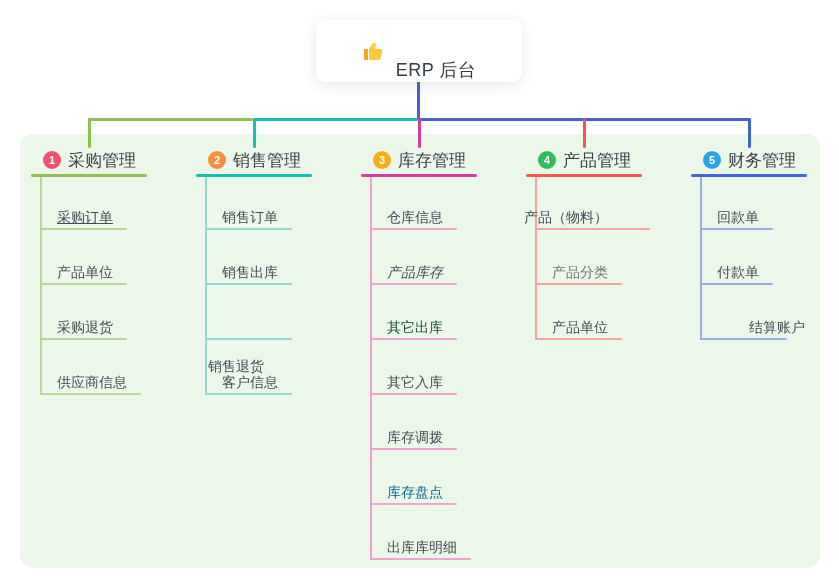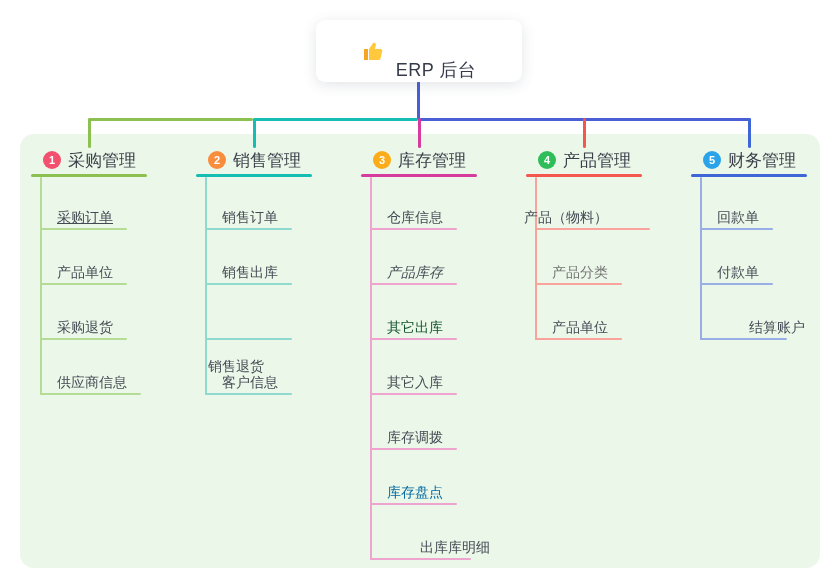--- a/index.html
+++ b/index.html
@@ -103,21 +103,21 @@
     <div class="item-label" style="left: 387px; top: 262px; color: rgb(69, 75, 85); font-style: italic;">产品库存</div>
     <div class="line" style="left: 370px; top: 283px; width: 87px; height: 2px; background: rgb(239, 163, 207); z-index: 1;"></div>
     <div class="item-label" style="left: 387px; top: 317px; color: #14532d;">其它出库</div>
     <div class="line" style="left: 370px; top: 338px; width: 87px; height: 2px; background: rgb(239, 163, 207); z-index: 1;"></div>
     <div class="item-label" style="left: 387px; top: 372px; color: rgb(69, 75, 85);">其它入库</div>
     <div class="line" style="left: 370px; top: 393px; width: 87px; height: 2px; background: rgb(239, 163, 207); z-index: 1;"></div>
     <div class="item-label" style="left: 387px; top: 427px; color: rgb(69, 75, 85);">库存调拨</div>
     <div class="line" style="left: 370px; top: 448px; width: 87px; height: 2px; background: rgb(239, 163, 207); z-index: 1;"></div>
     <div class="item-label" style="left: 387px; top: 482px; color: #0369a1;">库存盘点</div>
     <div class="line" style="left: 370px; top: 503px; width: 87px; height: 2px; background: rgb(239, 163, 207); z-index: 1;"></div>
-    <div class="item-label" style="left: 387px; top: 537px; color: rgb(69, 75, 85); margin-left: 33px;">出库库明细</div>
+    <div class="item-label" style="left: 387px; top: 537px; color: rgb(69, 75, 85);">出库库明细</div>
     <div class="line" style="left: 370px; top: 558px; width: 101px; height: 2px; background: rgb(239, 163, 207); z-index: 1;"></div>
     <div class="line" style="left: 583px; top: 118px; width: 3px; height: 30px; background: rgb(244, 87, 77); z-index: 2;"></div>
     <div class="branch-title-row" style="left: 526px; top: 147px;">
       <span class="badge" style="background: rgb(46, 189, 89);">4</span>
       <span class="branch-label" style="color: rgb(58, 63, 74);">产品管理</span>
     </div>
     <div class="line" style="left: 526px; top: 174px; width: 116px; height: 3px; background: rgb(244, 87, 77); z-index: 2;"></div>
     <div class="line" style="left: 535px; top: 177px; width: 2px; height: 163px; background: rgb(249, 163, 156); z-index: 1;"></div>
     <div class="item-label" style="left: 524px; top: 207px; color: rgb(69, 75, 85);">产品（物料）</div>
     <div class="line" style="left: 535px; top: 228px; width: 115px; height: 2px; background: rgb(249, 163, 156); z-index: 1;"></div>

